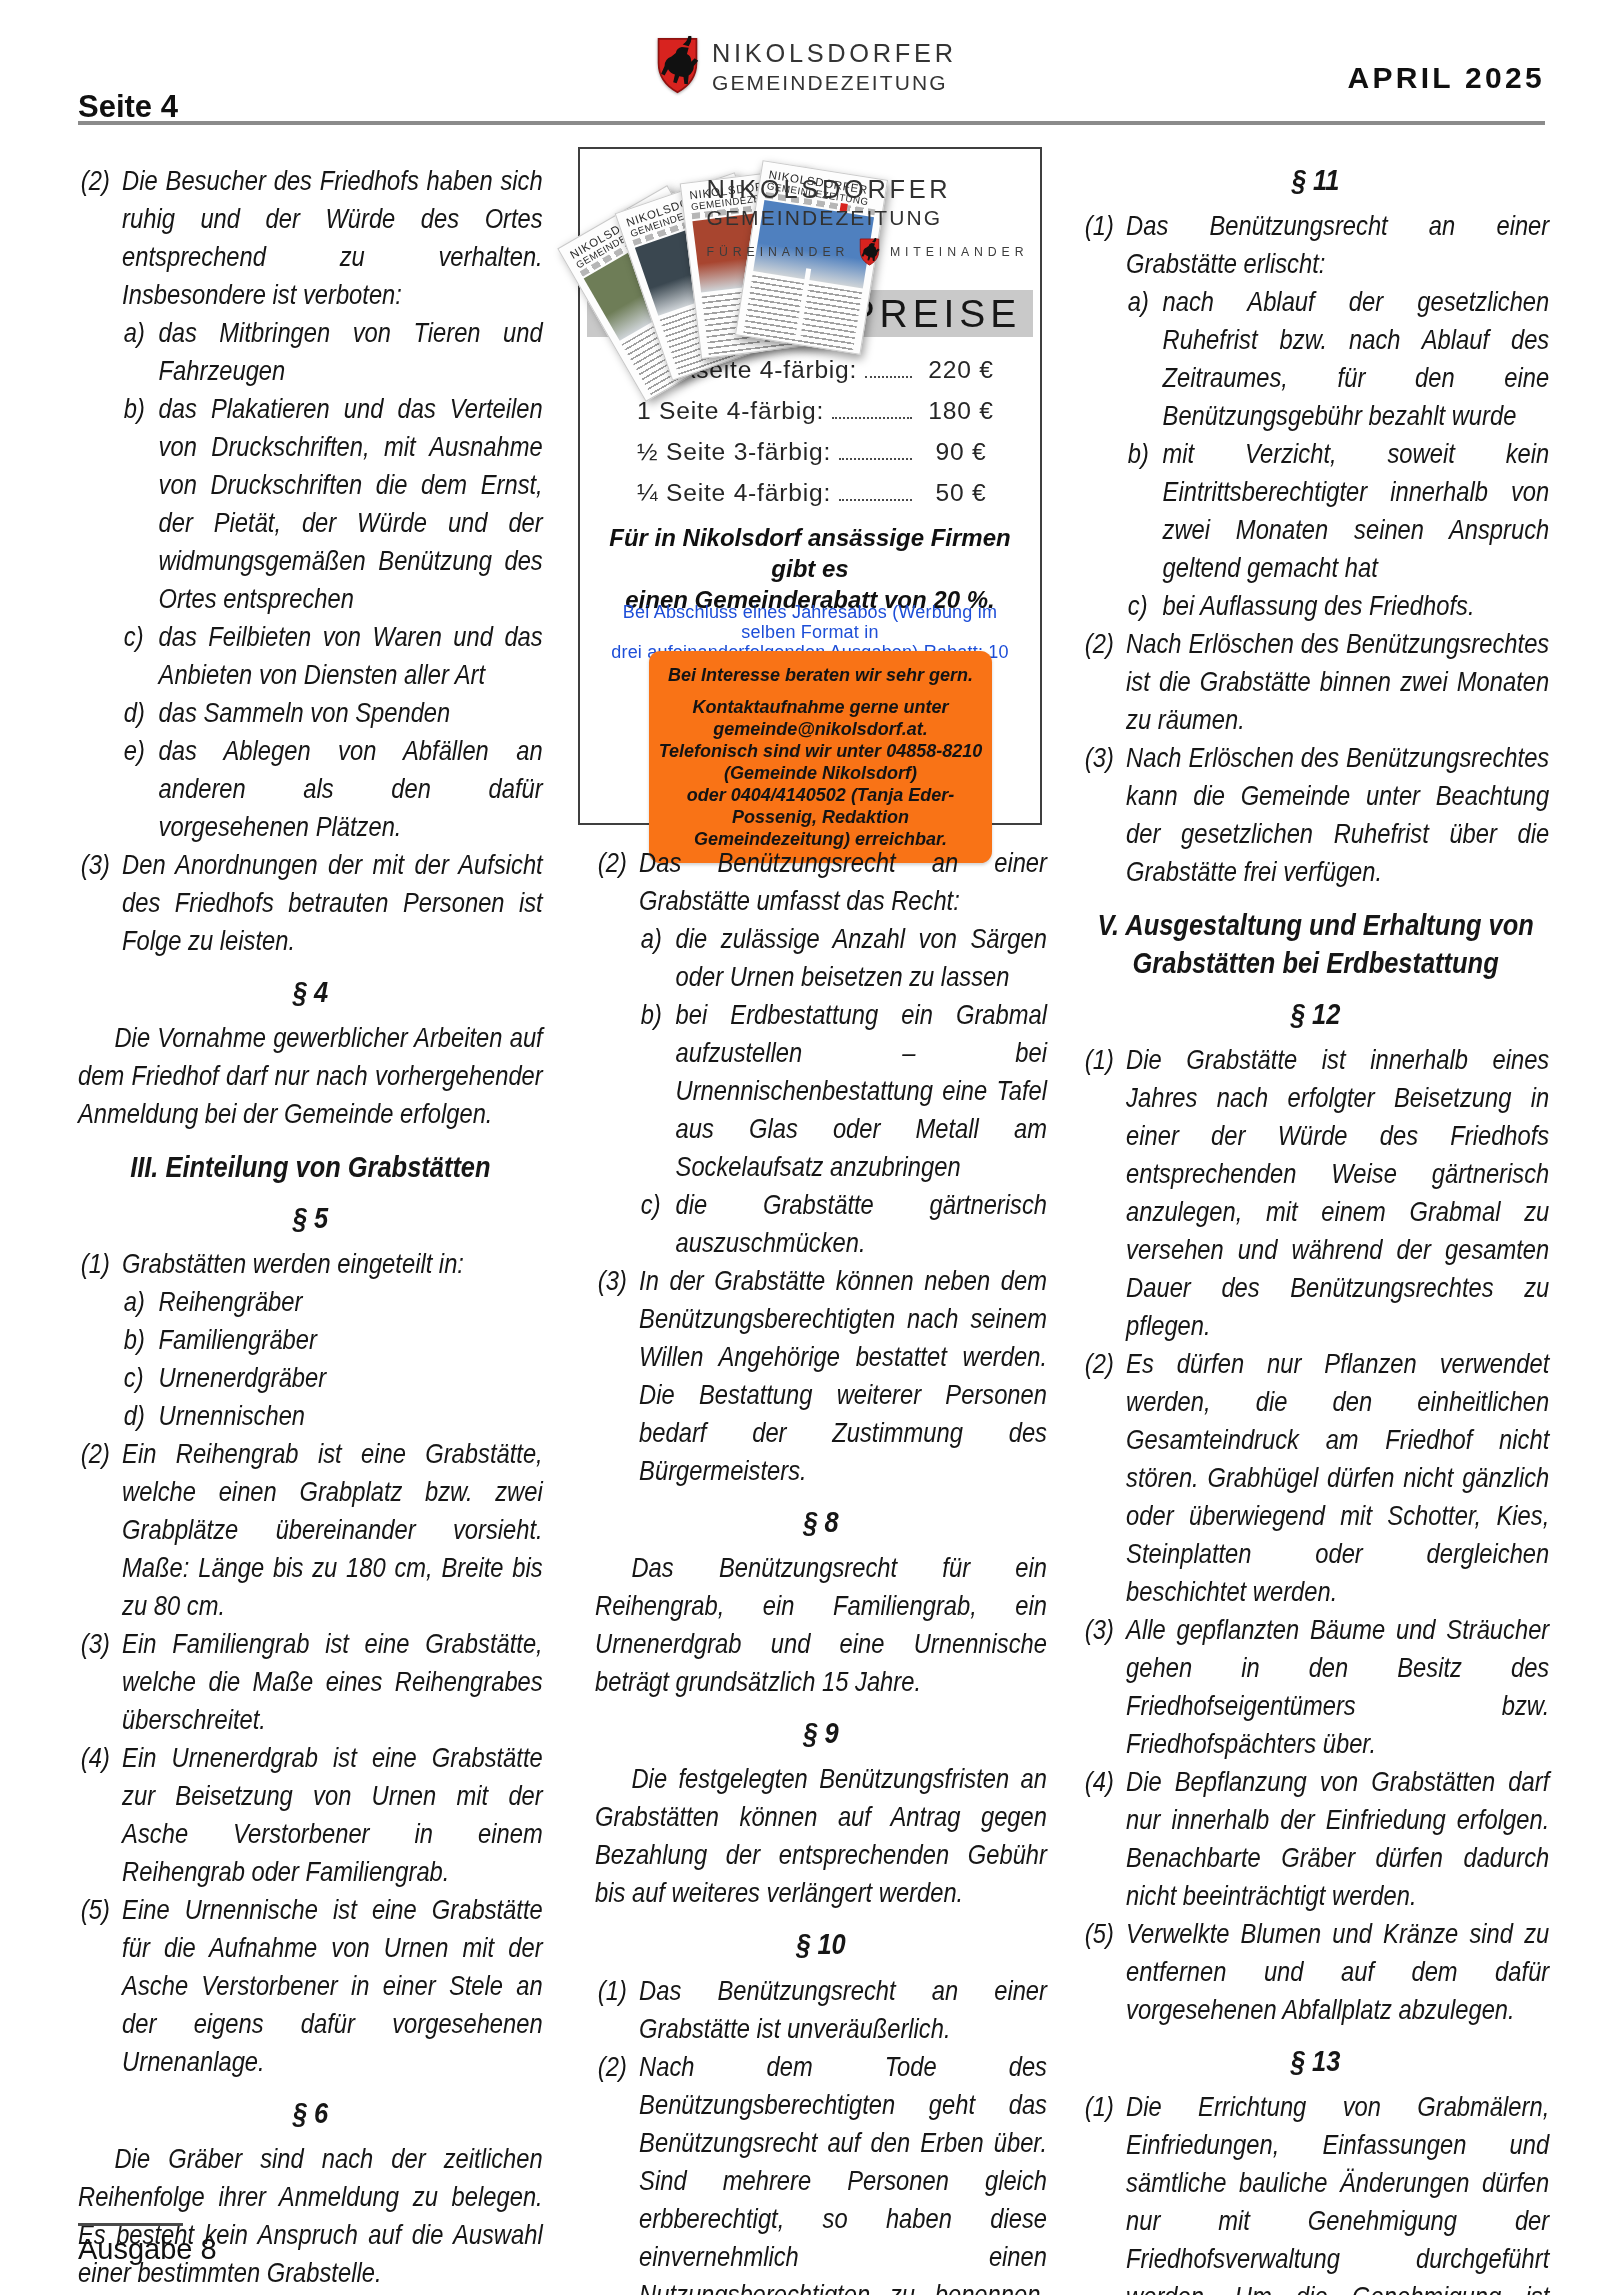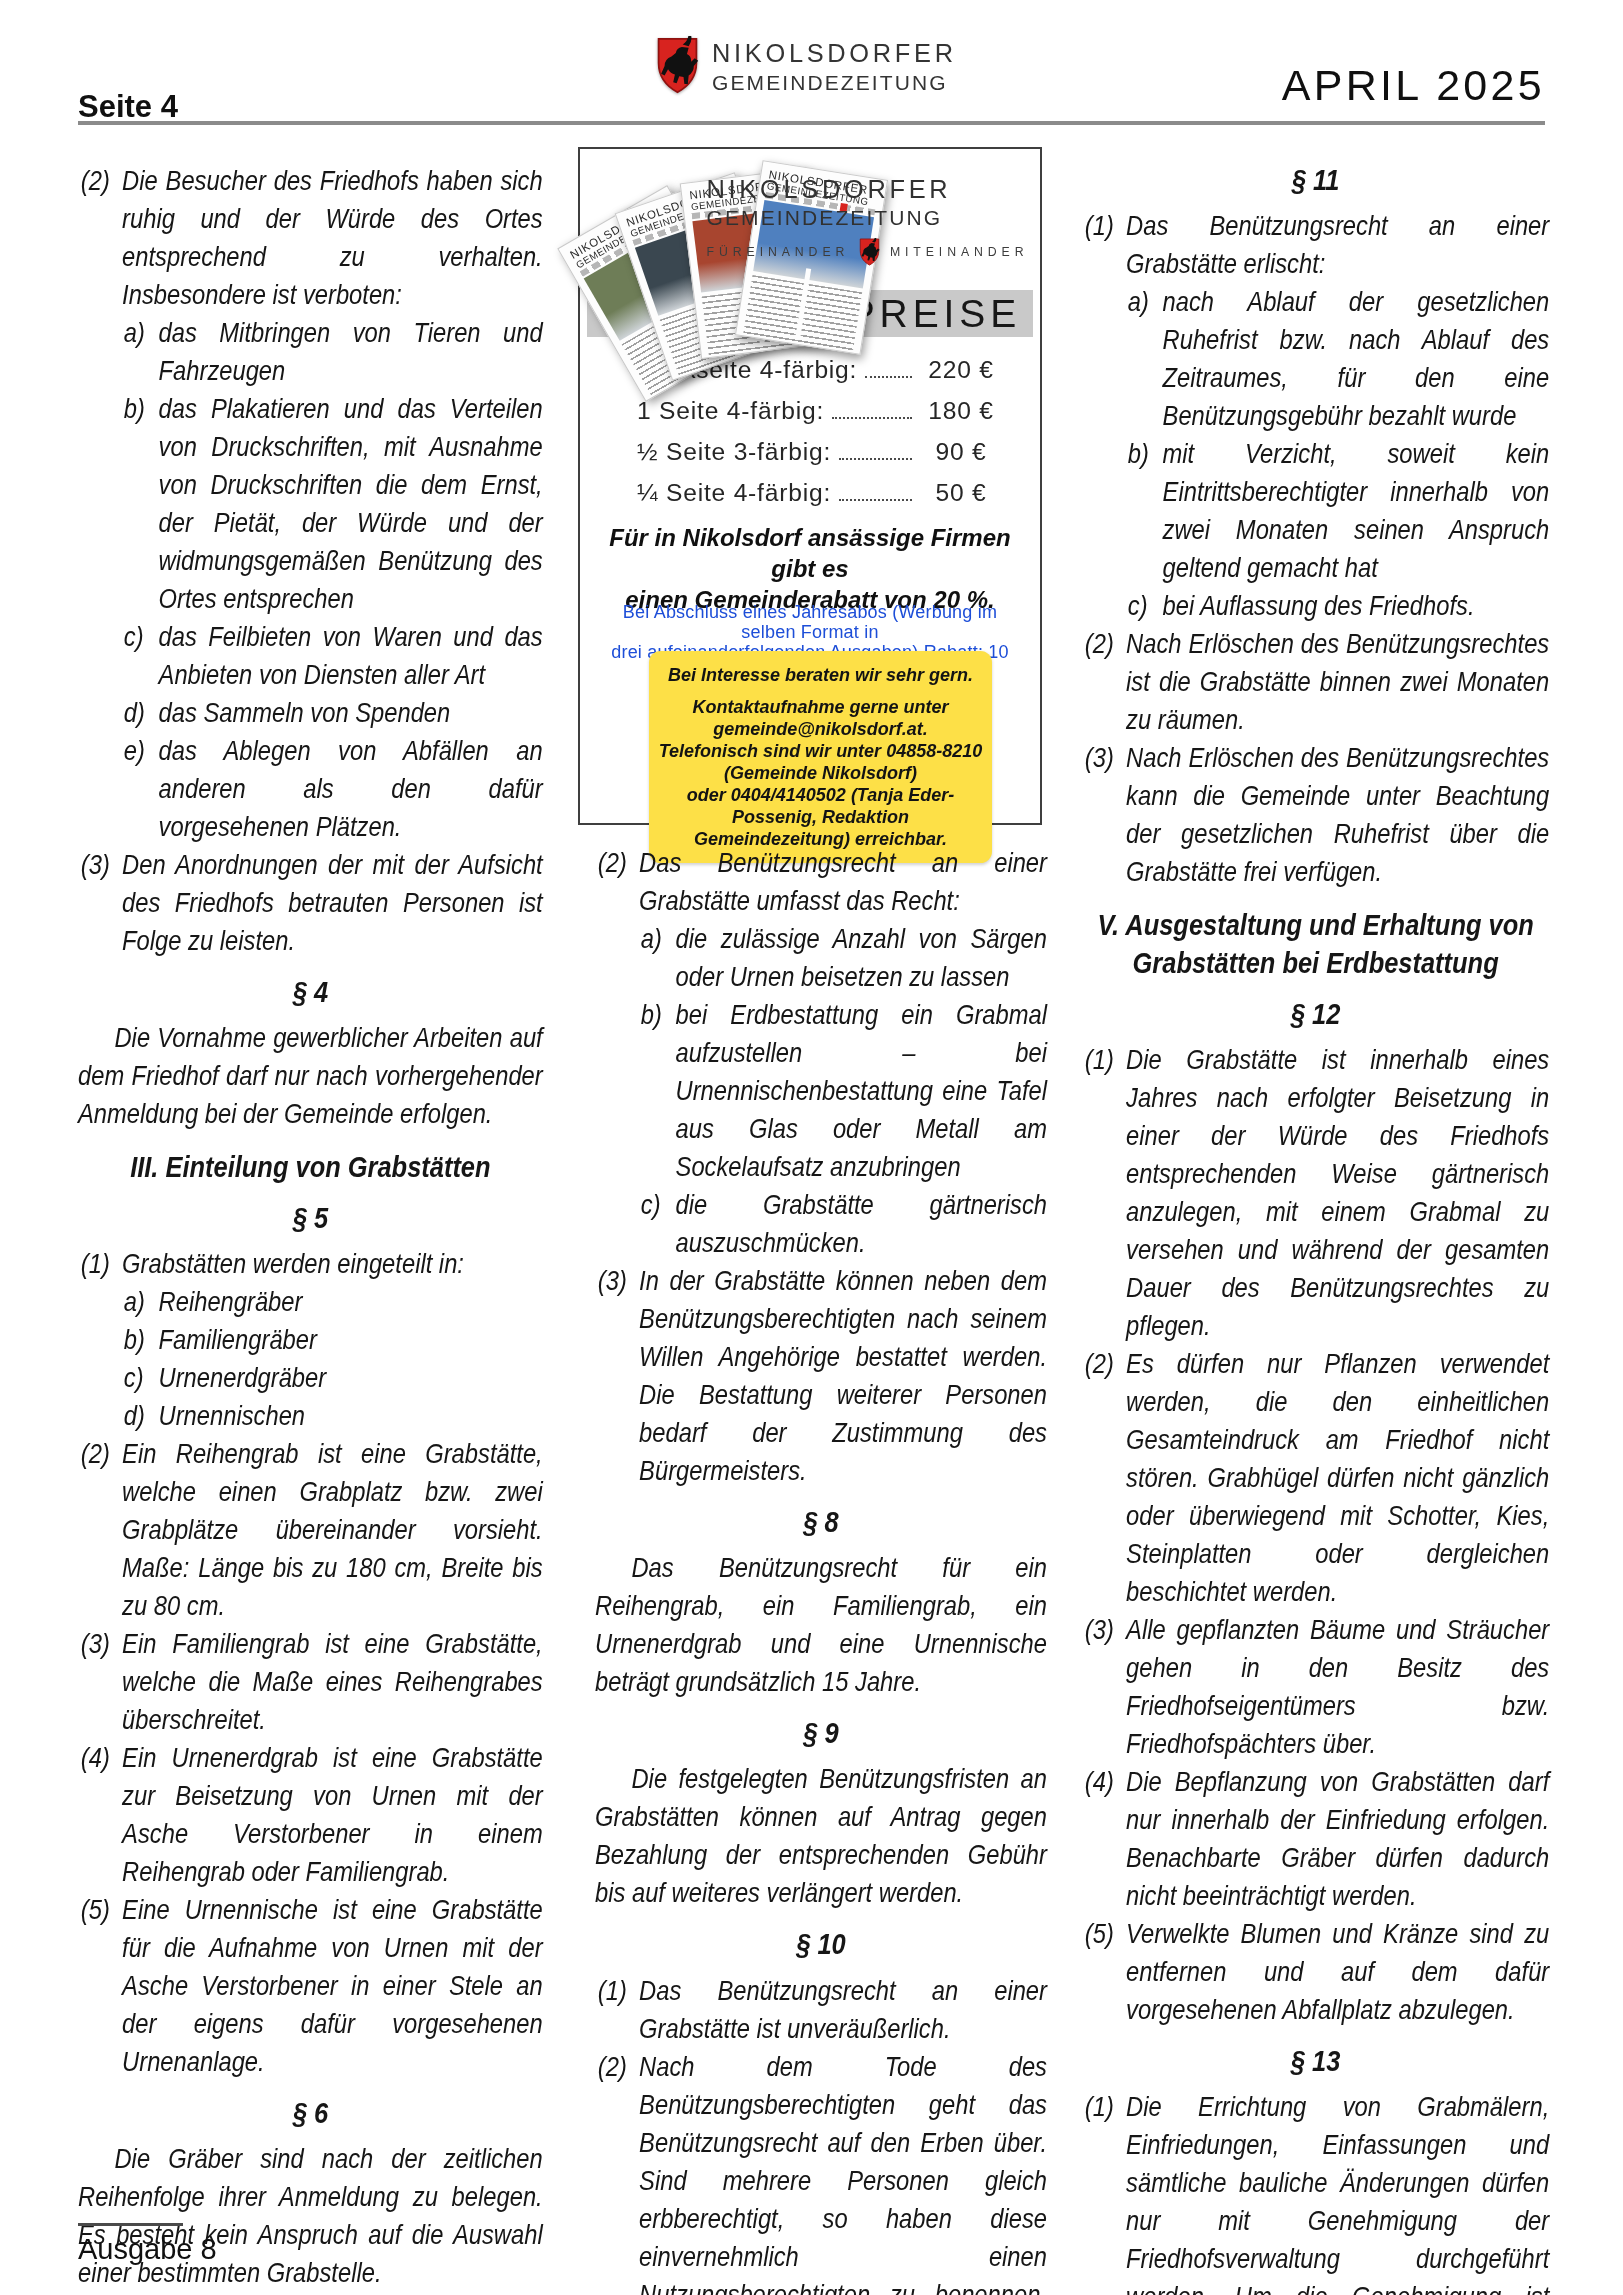--- a/index.html
+++ b/index.html
@@ -4,21 +4,21 @@
 <style>
   html,body{margin:0;padding:0;}
   body{
     width:1623px;height:2295px;position:relative;background:#ffffff;
     font-family:"Liberation Sans", sans-serif;color:#1a1a1a;overflow:hidden;
   }
   .page{position:absolute;inset:0;}
 
   
   .hdr-page{position:absolute;left:78px;top:66px;font-size:31px;font-weight:700;color:#101010;margin-top:23px;}
-  .hdr-date{position:absolute;right:78px;top:61px;font-size:43px;font-weight:400;letter-spacing:3.3px;color:#101010;margin-left:32px;}
+  .hdr-date{position:absolute;right:78px;top:61px;font-size:30px;font-weight:700;letter-spacing:3.3px;color:#101010;margin-left:32px;}
   .masthead{position:absolute;left:656px;top:36px;display:flex;align-items:flex-start;gap:13px;}
   .masthead .shield{width:43px;height:59px;filter:drop-shadow(0.8px 1.6px 1.6px rgba(0,0,0,.35));}
   .mh-lines{padding-top:3.3px;}
   .mh-l1{font-size:25.4px;letter-spacing:3.7px;color:#343434;line-height:29.5px;}
   .mh-l2{font-size:21px;letter-spacing:2.1px;color:#343434;line-height:27px;}
   .hdr-rule{position:absolute;left:78px;width:1467px;top:121px;height:4.1px;background:#8b8b8b;}
 
   
   .col{
     position:absolute;font-style:italic;font-size:28px;line-height:38px;
@@ -61,21 +61,21 @@
 
   .prices{position:absolute;left:57px;right:38px;top:207px;}
   .price-row{display:flex;align-items:baseline;font-size:24.6px;color:#262626;margin-bottom:13px;letter-spacing:0.8px;}
   .price-row .leader{flex:1;border-bottom:2.5px dotted #4a4a4a;margin:0 8.2px 5.7px 8.2px;}
   .price-row .val{min-width:82px;text-align:center;}
 
   .ad-note{position:absolute;left:23px;right:23px;top:373px;text-align:center;
            font-style:italic;font-weight:700;font-size:24px;line-height:31px;color:#101010;}
   .ad-sub{position:absolute;left:21px;right:21px;top:453px;text-align:center;
           font-size:18px;line-height:20px;color:#1d4ed8;letter-spacing:0.2px;}
-  .ad-contact{position:absolute;left:69px;right:48px;top:502px;background:#fde047;border-radius:11.5px;
+  .ad-contact{position:absolute;left:69px;right:48px;top:502px;background:#f97316;border-radius:11.5px;
               padding:13px 2px;text-align:center;font-style:italic;font-weight:700;
               font-size:18px;line-height:22px;color:#131313;box-shadow:0 1.6px 3.3px rgba(0,0,0,.18);}
   .ad-contact .intro{margin-bottom:9.8px;}
 
   
   .ftr-rule{position:absolute;left:78px;top:2223px;width:105px;height:2.5px;background:#4a4a4a;}
   .ftr-label{position:absolute;left:78px;top:2233px;font-size:29px;color:#101010;}
 </style>
 </head>
 <body>

